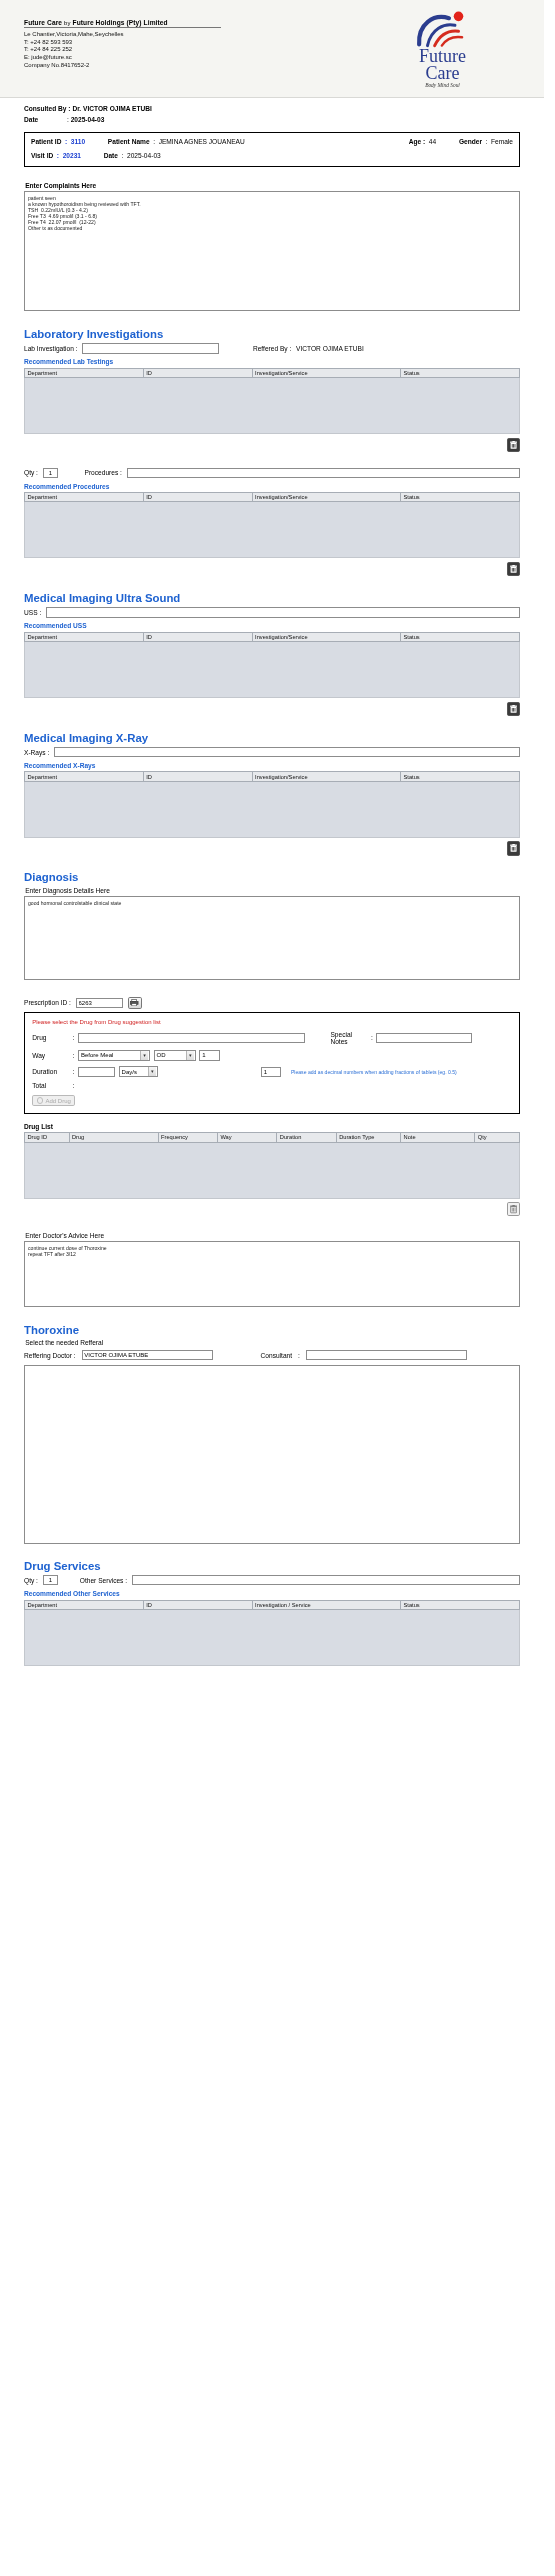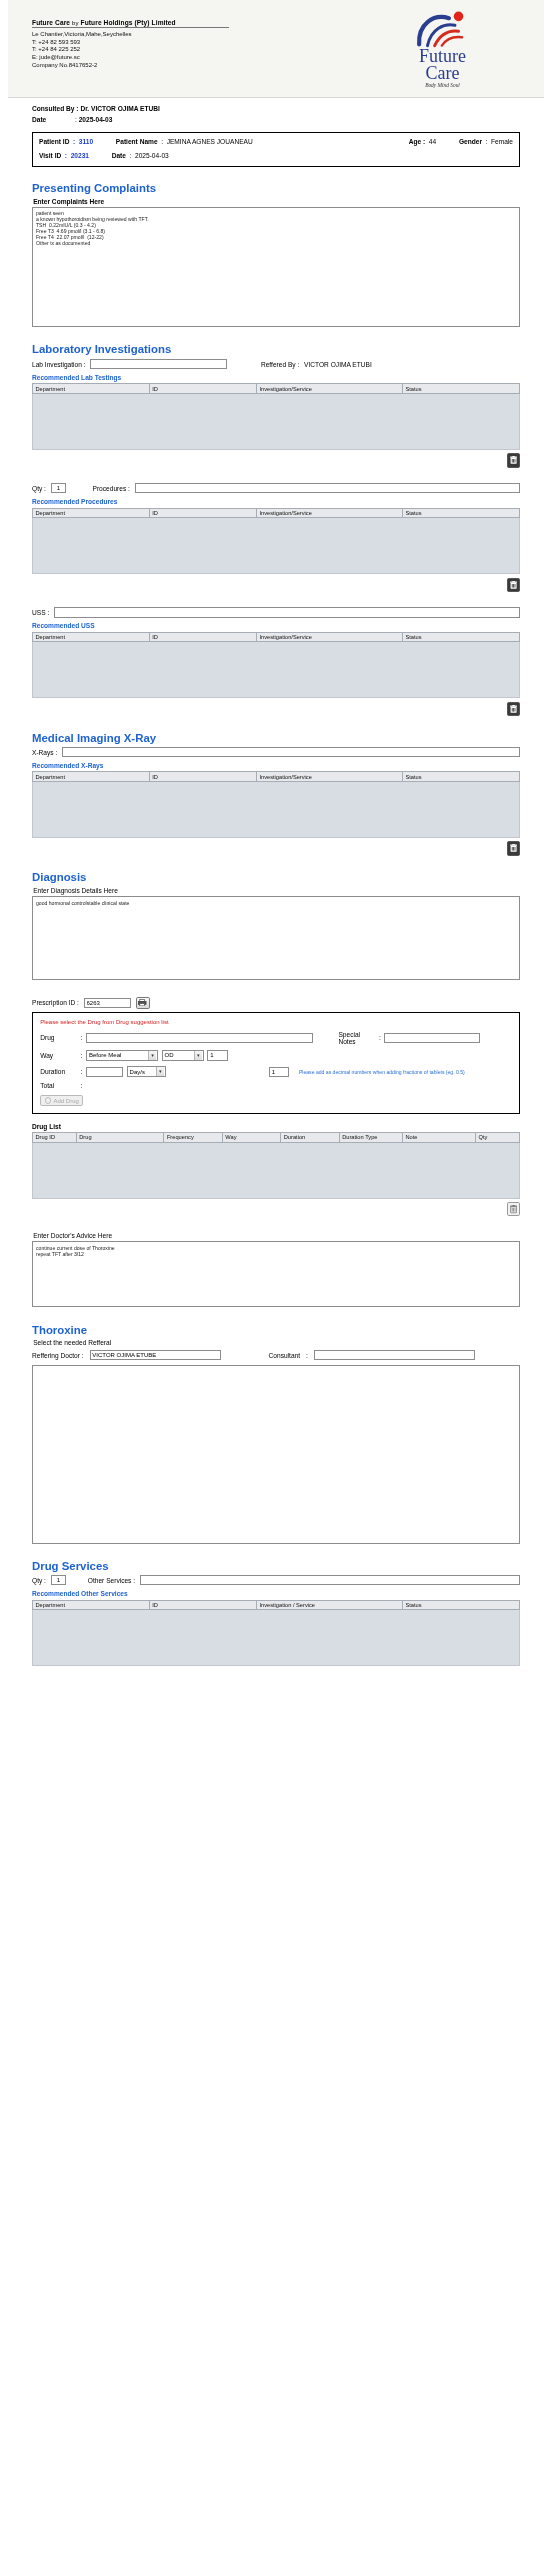--- a/index.html
+++ b/index.html
@@ -4,21 +4,21 @@
 <style>
   * { box-sizing: border-box; }
   html, body { margin:0; padding:0; }
   body {
     width: 556px;
     font-family: "Liberation Sans", sans-serif;
     font-size: 6.6px;
     color: #000;
     background: #ffffff;
   }
-  .page { width: 544px; position: relative; padding: 0 0 18px 8px; }
+  .page { width: 544px; position: relative; padding: 0 0 18px 0; }
 
   
   .letterhead {
     background: #f5f5f2;
     border-bottom: 0.6px solid #d9d9d6;
     padding: 10.8px 24px 8.4px 24px;
     display: flex;
     align-items: flex-start;
     justify-content: space-between;
     min-height: 72px;
@@ -222,21 +222,20 @@
       <span class="pb-blue">:</span>
       <span class="pb-blue">20231</span>
       <span class="pb-sep"></span>
       <span class="pb-b">Date</span>
       <span>:</span>
       <span>2025-04-03</span>
     </div>
   </div>
 
   <div class="section">
-    <h2 class="sec-title">Presenting Complaints</h2>
     <div class="sub-label">Enter Complaints Here</div>
     <textarea class="box ta-complaints" style="">patient seen
 a known hypothoroidism being reviewed with TFT.
 TSH  0.22mIU/L (0.3 - 4.2)
 Free T3  4.69 pmol/l (3.1 - 6.8)
 Free T4  22.07 pmol/l  (12-22)
 Other tx as documented</textarea>
   </div>
 
   <div class="section">
@@ -310,20 +309,21 @@
           <rect x="4" y="0" width="4" height="2" fill="#fff"></rect>
           <rect x="3" y="5" width="1.4" height="6" fill="#3a3a3a"></rect>
           <rect x="5.3" y="5" width="1.4" height="6" fill="#3a3a3a"></rect>
           <rect x="7.6" y="5" width="1.4" height="6" fill="#3a3a3a"></rect>
         </svg>
       </div>
     </div>
   </div>
 
   <div class="section">
+    <h2 class="sec-title">Medical Imaging Ultra Sound</h2>
     <div class="inline">
       <span class="lab">USS :</span>
       <input class="txt grow" value="" style="">
     </div>
     <a class="blue-link">Recommended USS</a>
     <div class="grid-wrap">
       <table class="grid">
         <tbody>
             <tr>
           <th style="width:24%">Department</th>

